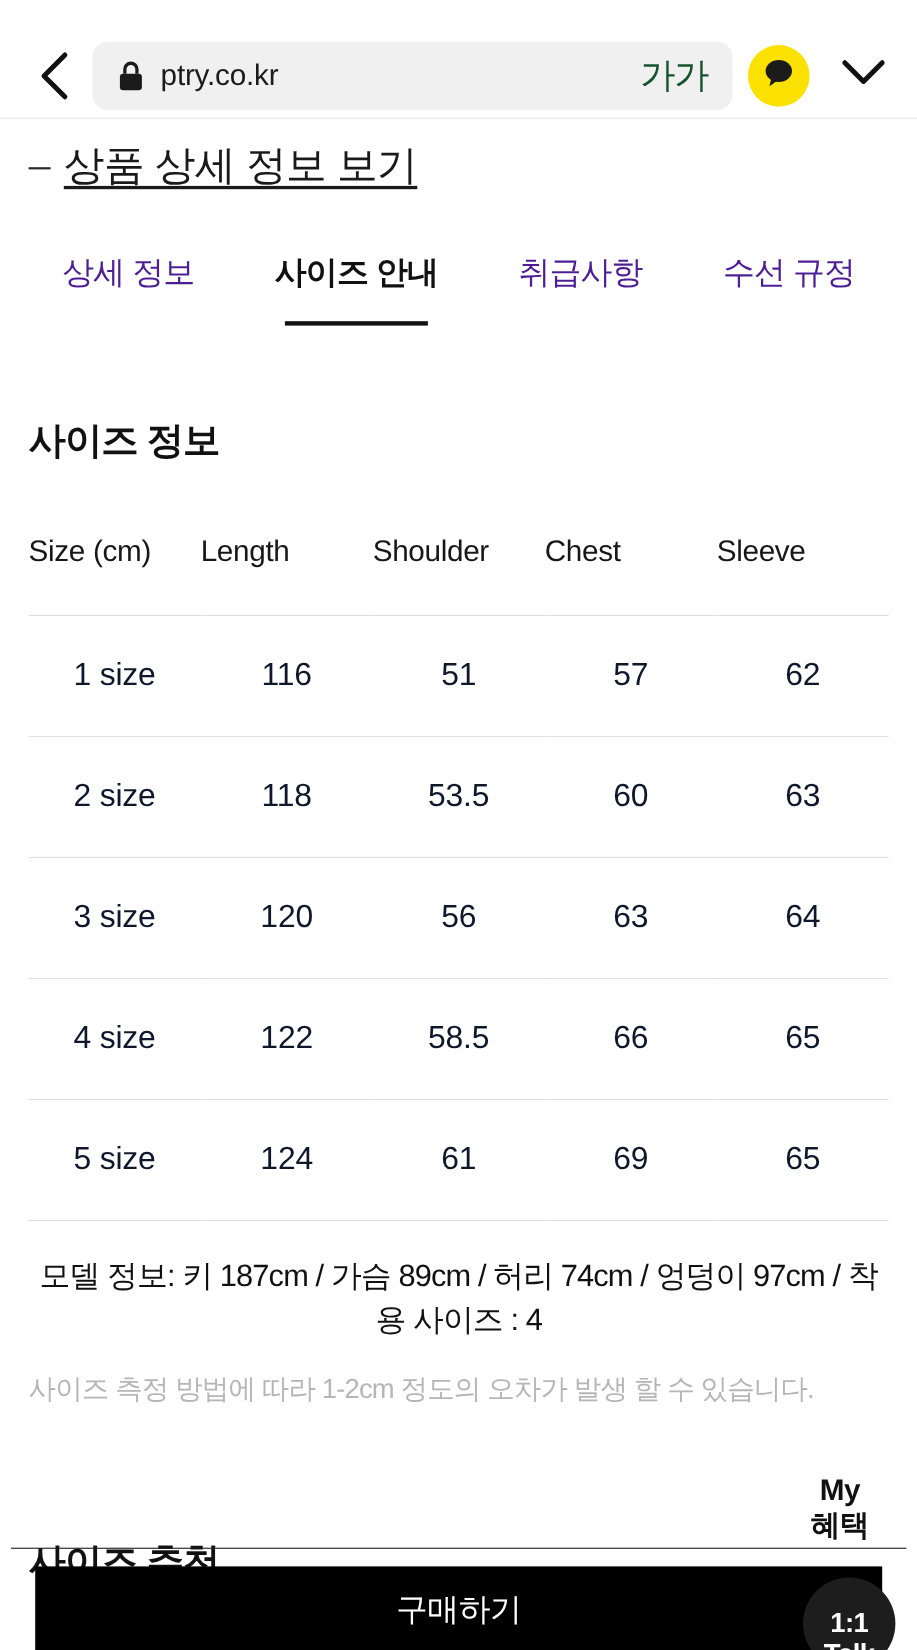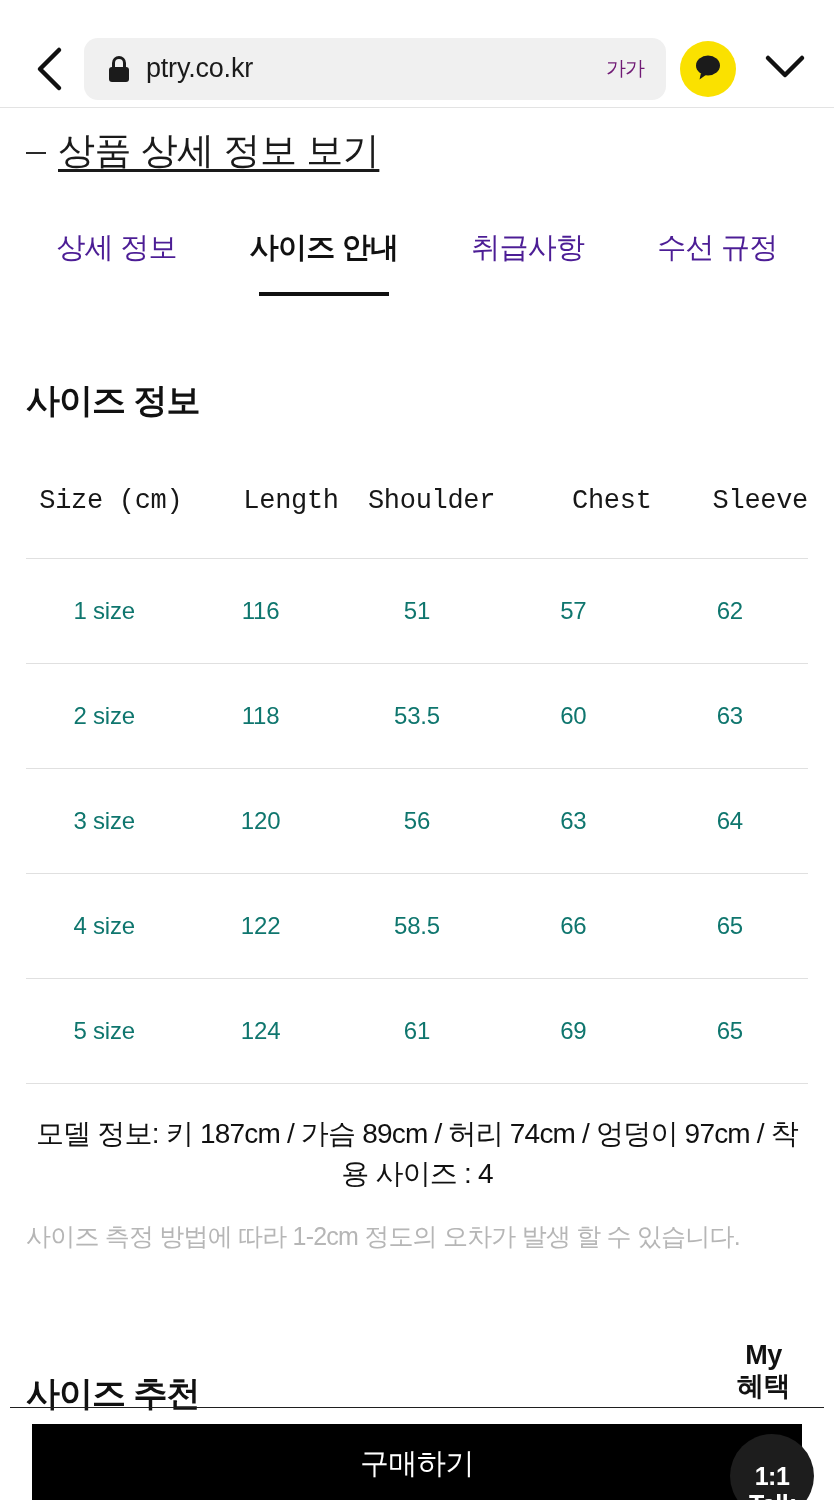--- a/index.html
+++ b/index.html
@@ -50,22 +50,22 @@
   .lock-icon { flex: 0 0 auto; margin-right: 14px; display:flex; align-items:center; }
   .url-text {
     font-size: 27px;
     color: #1b1b1b;
     letter-spacing: -0.2px;
     flex: 1 1 auto;
     white-space: nowrap;
     overflow: hidden;
   }
   .font-size-ctl {
-    font-size: 20px;
-    color: #701a75;
+    font-size: 32px;
+    color: #14532d;
     flex: 0 0 auto;
     letter-spacing: -1px;
   }
 
   .kakao-btn {
     width: 56px; height: 56px;
     border-radius: 50%;
     background: #fae100;
     display: flex; align-items: center; justify-content: center;
     flex: 0 0 auto;
@@ -145,29 +145,28 @@
     width: calc(100% - 52px);
     margin: 62px 26px 0 26px;
     border-collapse: collapse;
     table-layout: fixed;
   }
   table.size-table th {
     font-size: 27px;
     font-weight: normal;
     color: #171717;
     padding: 0 0 42px 0;
-    text-align: right;
+    text-align: left;
     letter-spacing: -0.3px;
-    font-family: Liberation Mono, monospace;
   }
   table.size-table tbody tr { border-top: 1px solid #e0e0e0; }
   table.size-table tbody tr:last-child { border-bottom: 1px solid #e0e0e0; }
   table.size-table td {
-    font-size: 24px;
-    color: #0f766e;
+    font-size: 29px;
+    color: #0f172a;
     text-align: center;
     padding: 38px 0 38px 0;
     letter-spacing: -0.2px;
   }
 
   .model-info {
     font-size: 28px;
     color: #111111;
     line-height: 1.42;
     letter-spacing: -0.8px;

